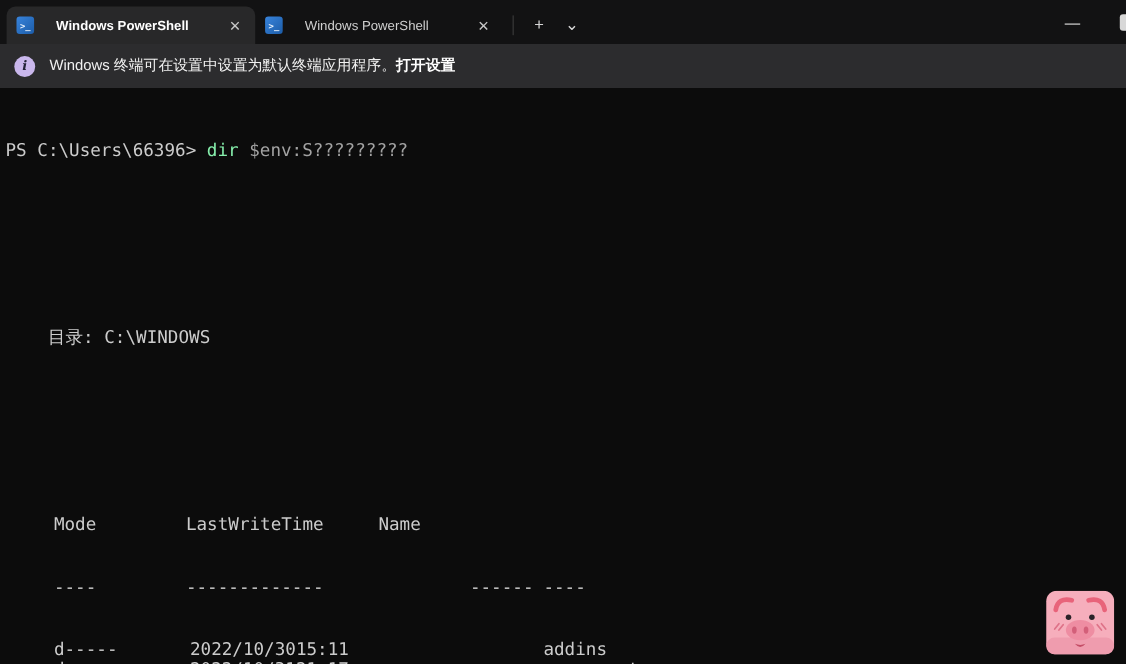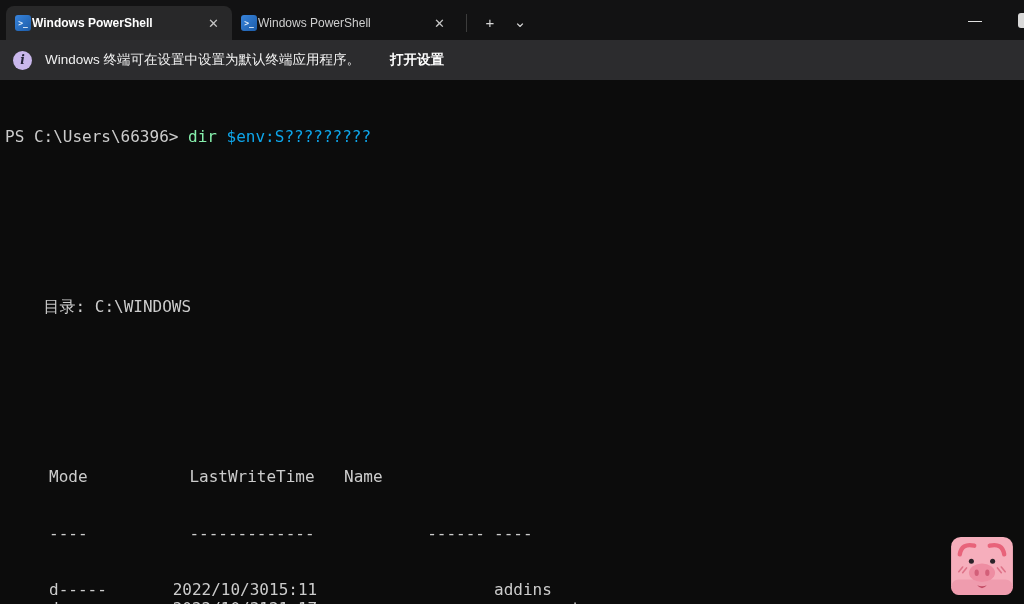--- a/index.html
+++ b/index.html
@@ -4,44 +4,44 @@
 <style>
   html,body{margin:0;padding:0;background:#000;}
   body{width:1024px;height:604px;overflow:hidden;font-family:"Liberation Sans",sans-serif;}
   .app{position:relative;width:1024px;height:604px;background:#0c0c0c;}
 
   
   .titlebar{position:relative;height:40px;background:#121213;display:flex;align-items:flex-end;padding-left:6px;box-sizing:border-box;}
   .tab{display:flex;align-items:center;height:34px;width:226px;box-sizing:border-box;padding:0 10px 0 9px;border-radius:8px 8px 0 0;color:#cfcfcf;font-size:12px;cursor:default;}
   .tab.active{background:#282829;color:#ffffff;font-weight:bold;}
   .ps-icon{width:16px;height:16px;border-radius:3px;background:linear-gradient(135deg,#3884dc,#1c5ca8);color:#eaf2fb;font-family:"DejaVu Sans Mono",monospace;font-size:8px;font-weight:bold;display:flex;align-items:center;justify-content:center;flex:0 0 auto;}
-  .tab-title{margin-left:1px;flex:1;white-space:nowrap;overflow:hidden;}
+  .tab-title{margin-left:20px;flex:1;white-space:nowrap;overflow:hidden;}
   .tab-close{font-size:13px;color:#c8c8c8;padding:0 3px;font-weight:normal;}
   .tab-sep{width:1px;height:18px;background:#3c3c3c;margin:0 8px 8px 8px;}
   .bar-btn{display:flex;align-items:center;justify-content:center;width:30px;height:30px;margin-bottom:3px;color:#d6d6d6;font-size:15px;background:transparent;border:none;}
   .win-controls{position:absolute;right:0;top:0;height:40px;display:flex;align-items:center;}
   .min-btn{width:46px;height:40px;display:flex;align-items:center;justify-content:center;color:#e0e0e0;font-size:14px;background:transparent;border:none;margin-right:20px;}
   .max-sliver{width:6px;height:15px;background:#d8d8d8;border-radius:3px 0 0 3px;}
 
   
   .banner{height:40px;background:#2c2c2e;display:flex;align-items:center;padding-left:13px;color:#f1f1f1;font-size:13.5px;}
   .info-icon{width:19px;height:19px;border-radius:50%;background:#c9b7ec;color:#222237;display:flex;align-items:center;justify-content:center;font-size:12px;font-weight:bold;font-family:"DejaVu Serif",serif;font-style:italic;flex:0 0 auto;margin-right:13px;}
-  .banner-action{margin-left:30px;color:#ffffff;font-weight:bold;text-decoration:none;cursor:pointer;}
+  .banner-action{color:#ffffff;font-weight:bold;text-decoration:none;cursor:pointer;}
 
   
   .terminal{position:relative;height:524px;background:#0c0c0c;color:#cccccc;font-family:"DejaVu Sans Mono",monospace;font-size:16px;line-height:18.9px;padding:10px 0 0 5px;box-sizing:border-box;white-space:pre;overflow:hidden;}
   .line{height:18.9px;white-space:pre;}
   .t-cmd{color:#86efac;}
-  .t-arg{color:#0ea5e9;}
+  .t-arg{color:#a3a3a3;}
   .lrow{display:flex;}
   .c-mode{display:inline-block;width:120px;padding-left:44px;}
   .c-date{display:inline-block;width:100px;text-align:right;}
   .c-time{display:inline-block;width:66px;}
   .c-len{display:inline-block;width:150px;text-align:right;}
-  .c-lwt{display:inline-block;width:166px;text-align:center;}
+  .c-lwt{display:inline-block;width:166px;text-align:left;}
   .c-name{display:inline-block;margin-left:9px;}
 
   
   .pig{position:absolute;right:11px;bottom:9px;width:62px;height:58px;}
 </style>
 </head>
 <body>
 
 <div class="app">
 

